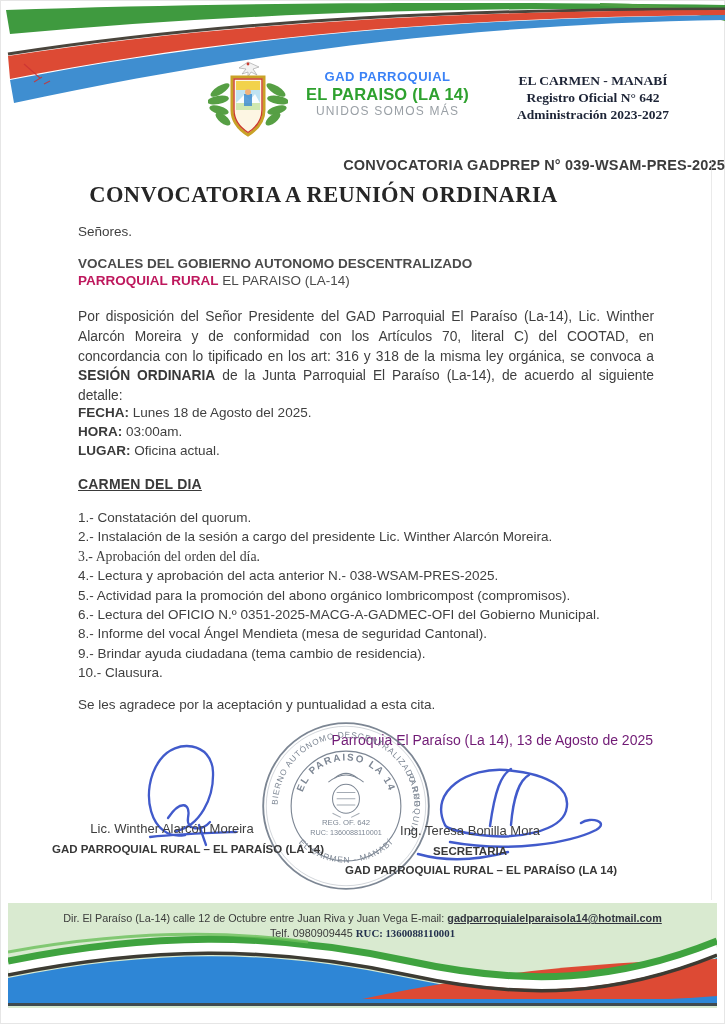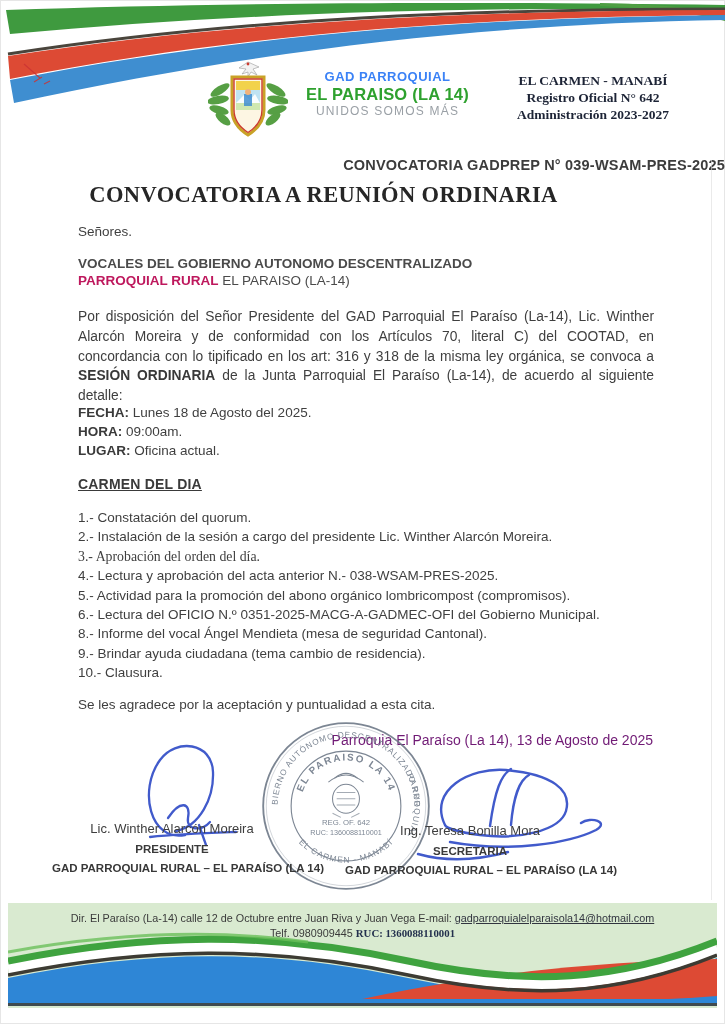--- a/index.html
+++ b/index.html
@@ -38,21 +38,21 @@
   .date-line{position:absolute;right:72px;top:732px;font-size:14px;color:#701a75;}
   
   .sig-block{position:absolute;text-align:center;line-height:1.5;}
   .sig-name{font-size:13px;color:#3d3d3d;}
   .sig-role{font-weight:bold;font-size:11.5px;color:#3a3a3a;margin-top:2px;}
   .sig-org{font-weight:bold;font-size:11.5px;color:#383838;margin-top:2px;white-space:nowrap;}
   
   .footer-band{position:absolute;left:8px;top:903px;width:709px;height:105px;background:#d9ead0;}
   .footer-text{position:absolute;left:0;top:8px;width:100%;text-align:center;font-size:10.8px;
     color:#3a3a3a;line-height:15px;}
-  .footer-text .email{color:#31343f;text-decoration:underline;}
+  .footer-text .email{color:#31343f;text-decoration:underline;font-weight:bold;}
   .footer-text .ruc{font-family:"Liberation Serif",serif;font-weight:bold;color:#23304d;}
   .scan-edge{position:absolute;left:711px;top:160px;width:1px;height:740px;background:#dcdcdc;opacity:.6;}
 </style>
 </head>
 <body>
 
 <div class="page">
 
   <svg class="abs" style="left:0;top:0" width="725" height="118" viewBox="0 0 725 118">
     <path d="M6,10 C210,3 430,1 725,5 L725,10 C470,6 240,13 10,34 Z" fill="#3f9a3f"></path>
@@ -110,21 +110,21 @@
   <div class="salutation">Señores.</div>
   <div class="recipient">
     <div style="font-weight:bold">VOCALES DEL GOBIERNO AUTONOMO DESCENTRALIZADO</div>
     <div><b>PARROQUIAL RURAL</b><span> EL PARAISO (LA-14)</span></div>
   </div>
 
   <div class="paragraph"><span>Por disposición del Señor Presidente del GAD Parroquial El Paraíso (La-14), Lic. Winther Alarcón Moreira y de conformidad con los Artículos 70, literal C) del COOTAD, en concordancia con lo tipificado en los art: 316 y 318 de la misma ley orgánica, se convoca a </span><b>SESIÓN ORDINARIA</b><span> de la Junta Parroquial El Paraíso (La-14), de acuerdo al siguiente detalle:</span></div>
 
   <div class="detalles">
     <div><b>FECHA:</b><span> Lunes 18 de Agosto del 2025.</span></div>
-    <div><b>HORA:</b><span> 09:00am.</span></div>
+    <div><b>HORA:</b><span> 03:00am.</span></div>
     <div><b>LUGAR:</b><span> Oficina actual.</span></div>
   </div>
 
   <div class="orden-head">CARMEN DEL DIA</div>
   <div class="orden-list">
     <div>1.- Constatación del quorum.</div>
     <div>2.- Instalación de la sesión a cargo del presidente Lic. Winther Alarcón Moreira.</div>
     <div class="serifed">3.- Aprobación del orden del día.</div>
     <div>4.- Lectura y aprobación del acta anterior N.- 038-WSAM-PRES-2025.</div>
     <div>5.- Actividad para la promoción del abono orgánico lombricompost (compromisos).</div>
@@ -177,21 +177,20 @@
       <path d="M395,95 C378,60 420,37 456,40 C502,44 522,60 516,81 C510,101 468,110 430,105 C408,102 396,98 395,95"></path>
       <path d="M440,96 C445,60 451,45 461,39"></path>
       <path d="M461,95 C463,70 469,50 479,45"></path>
       <path d="M400,112 C460,123 520,113 546,100 C560,92 541,86 531,93"></path>
       <path d="M368,124 C400,133 432,129 458,122"></path>
     </g>
   </svg>
 
   <div class="sig-block" style="left:52px;top:819px;width:240px">
     <div class="sig-name">Lic. Winther Alarcón Moreira</div>
-    <div class="sig-role">PRESIDENTE</div>
     <div class="sig-org">GAD PARROQUIAL RURAL – EL PARAÍSO (LA 14)</div>
   </div>
   <div class="sig-block" style="left:345px;top:821px;width:250px">
     <div class="sig-name">Ing. Teresa Bonilla Mora</div>
     <div class="sig-role">SECRETARIA</div>
     <div class="sig-org">GAD PARROQUIAL RURAL – EL PARAÍSO (LA 14)</div>
   </div>
 
   <div class="footer-band">
     <div class="footer-text">

